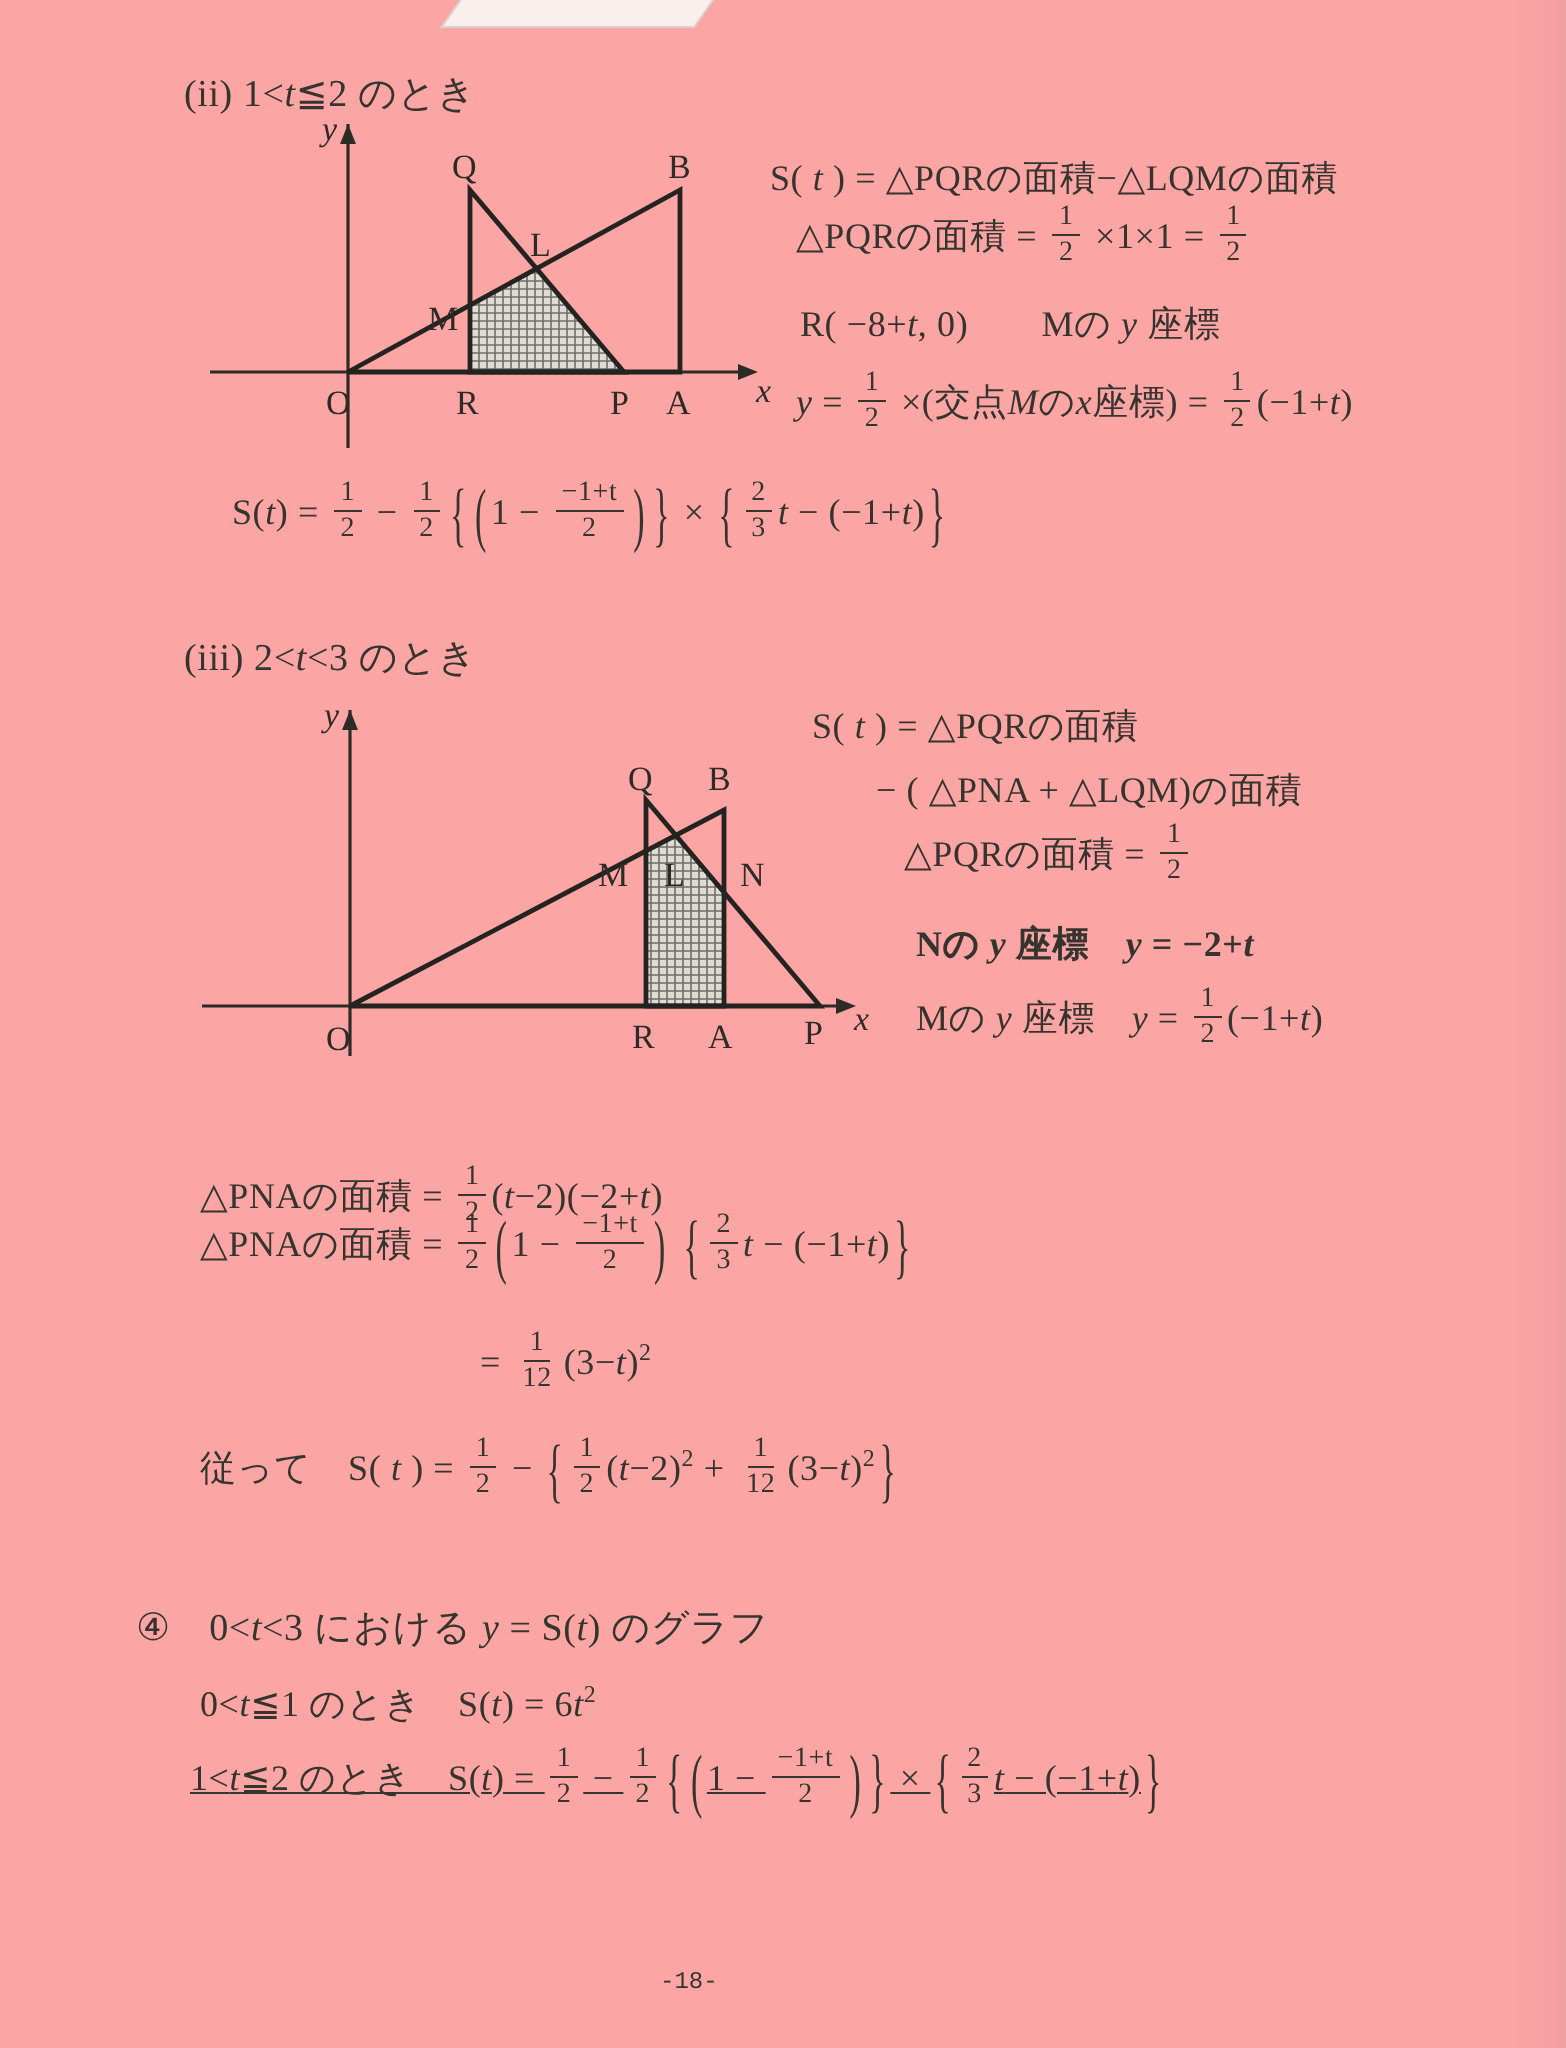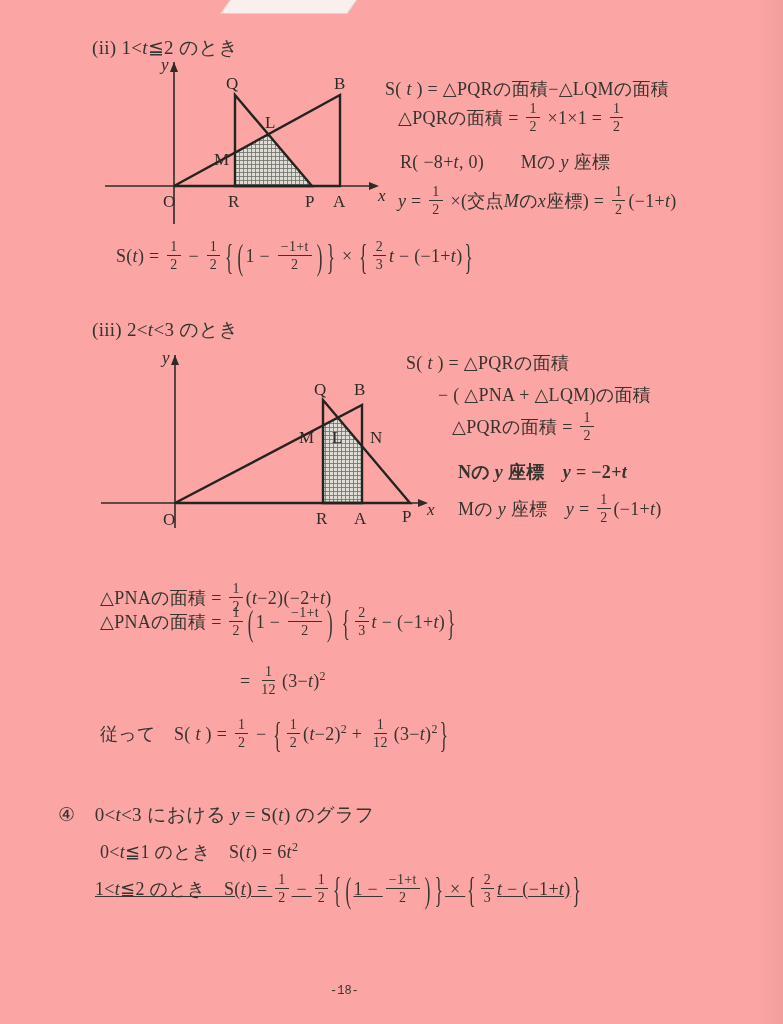--- a/index.html
+++ b/index.html
@@ -184,21 +184,21 @@
         <span class="nu">1</span>
         <span class="de">2</span>
       </span><span> − </span><span class="bd">{</span><span class="fr">
         <span class="nu">1</span>
         <span class="de">2</span>
       </span><span>(</span><i>t</i><span>−2)</span><sup>2</sup><span> + </span><span class="fr">
         <span class="nu">1</span>
         <span class="de">12</span>
       </span><span>(3−</span><i>t</i><span>)</span><sup>2</sup><span class="bd">}</span></div>
 
-  <div class="fx hd" style="left:58px;top:803px;"><span>④　0&lt;</span><i>t</i><span>&lt;3 における </span><i>y</i><span> = S(</span><i>t</i><span>) のグラフ</span></div>
+  <div class="fx hd" style="left:68px;top:803px;"><span>④　0&lt;</span><i>t</i><span>&lt;3 における </span><i>y</i><span> = S(</span><i>t</i><span>) のグラフ</span></div>
   <div class="fx" style="left:100px;top:840px;"><span>0&lt;</span><i>t</i><span>≦1 のとき　S(</span><i>t</i><span>) = 6</span><i>t</i><sup>2</sup></div>
   <div class="fx" style="left:95px;top:874px;text-decoration:underline;"><span>1&lt;</span><i>t</i><span>≦2 のとき　S(</span><i>t</i><span>) = </span><span class="fr">
         <span class="nu">1</span>
         <span class="de">2</span>
       </span><span> − </span><span class="fr">
         <span class="nu">1</span>
         <span class="de">2</span>
       </span><span class="bd">{</span><span class="bd">(</span><span>1 − </span><span class="fr">
         <span class="nu">−1+t</span>
         <span class="de">2</span>

